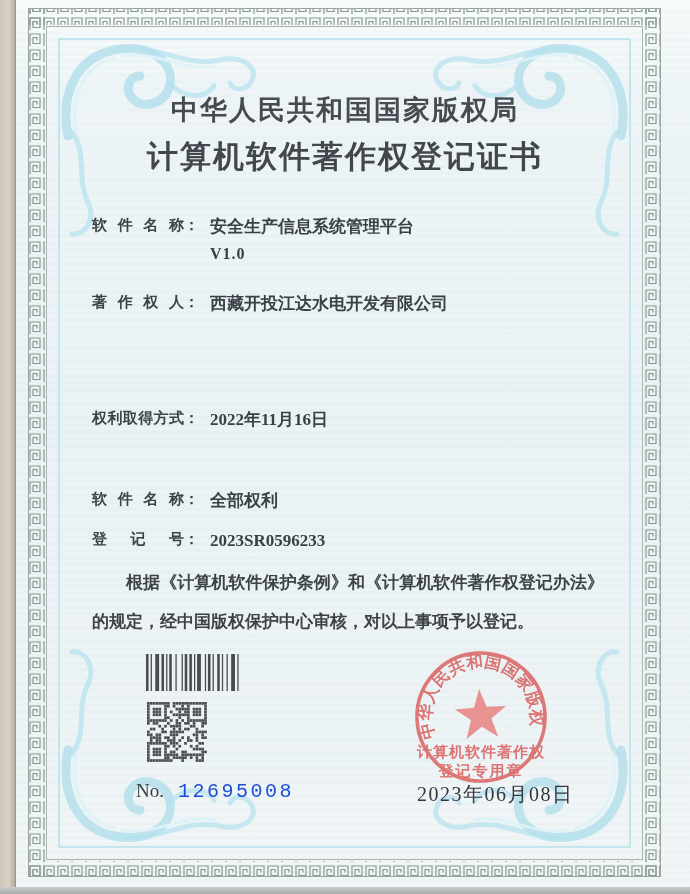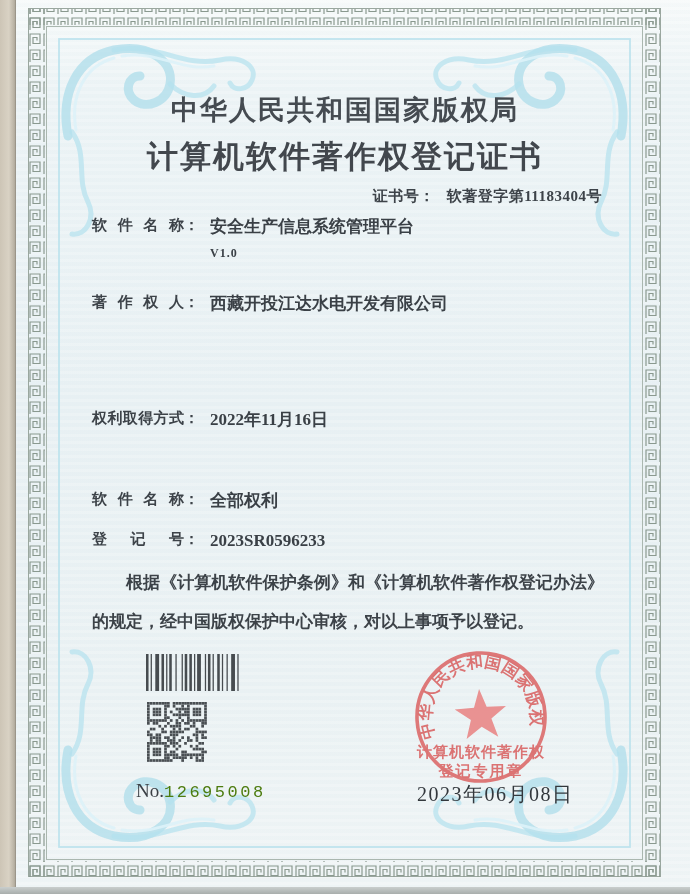--- a/index.html
+++ b/index.html
@@ -46,29 +46,29 @@
   .frow{position:absolute;left:92px;font-weight:700;white-space:nowrap;}
   .flabel{
     display:inline-block;width:92px;font-size:15px;letter-spacing:0;
     text-align:justify;text-align-last:justify;vertical-align:top;color:#3d4349;
   }
   .fcolon{font-size:15px;vertical-align:top;color:#3d4349;}
   .fvalue{
     display:inline-block;margin-left:7px;font-size:17px;vertical-align:top;
     color:#3a4046;line-height:21px;
   }
-  .fvalue .line2{display:block;margin-top:6px;font-size:12px;letter-spacing:1px;}
+  .fvalue .line2{display:block;margin-top:6px;font-size:16px;letter-spacing:1px;}
   .statement{
     top:563px;left:92px;width:512px;font-size:17px;font-weight:700;
     line-height:39px;text-indent:2em;text-align:justify;color:#3c4248;
   }
   .serial{top:780px;left:136px;font-size:19px;color:#3a3f45;}
   .serial .num{
     font-family:"Liberation Mono","DejaVu Sans Mono",monospace;
-    color:#4d7c0f;font-size:17px;letter-spacing:2.5px;margin-left:0;
+    color:#1d4ed8;font-size:20px;letter-spacing:2.5px;margin-left:14px;
   }
   .issue-date{
     top:781px;left:417px;font-size:20px;font-weight:400;letter-spacing:1.5px;color:#33383d;
   }
   
   .sw{fill:none;stroke:#a9dcea;stroke-width:9;stroke-linecap:round;opacity:.7;}
   .sw2{fill:none;stroke:#b4e1ee;stroke-width:5;stroke-linecap:round;opacity:.7;}
   .hl{fill:none;stroke:#ddf2f8;stroke-width:3;stroke-linecap:round;opacity:.9;}
   .gkline{fill:none;stroke:#9aa79f;stroke-width:1;}
   .gkline2{fill:none;stroke:#aab7af;stroke-width:1;}
@@ -396,23 +396,20 @@
           <textPath href="#arcp">中华人民共和国国家版权局</textPath>
         </text>
       </g>
       <text class="seal-text" x="0" y="40" font-size="15" text-anchor="middle" letter-spacing="1">计算机软件著作权</text>
       <text class="seal-text" x="0" y="59" font-size="15" text-anchor="middle" letter-spacing="2">登记专用章</text>
     </g>
   </svg>
 
   <div class="txt authority">中华人民共和国国家版权局</div>
   <div class="txt cert-title">计算机软件著作权登记证书</div>
-  <div class="txt certno">
-    <span>证书号：</span><span class="gap"></span><span>软著登字第11183404号</span>
-  </div>
 
   <div class="txt frow" style="top:216px">
     <span class="flabel">软件名称</span><span class="fcolon">：</span>
     <span class="fvalue">
       <span>安全生产信息系统管理平台</span>
       <span class="line2">V1.0</span>
     </span>
   </div>
 
   <div class="txt frow" style="top:293px">

